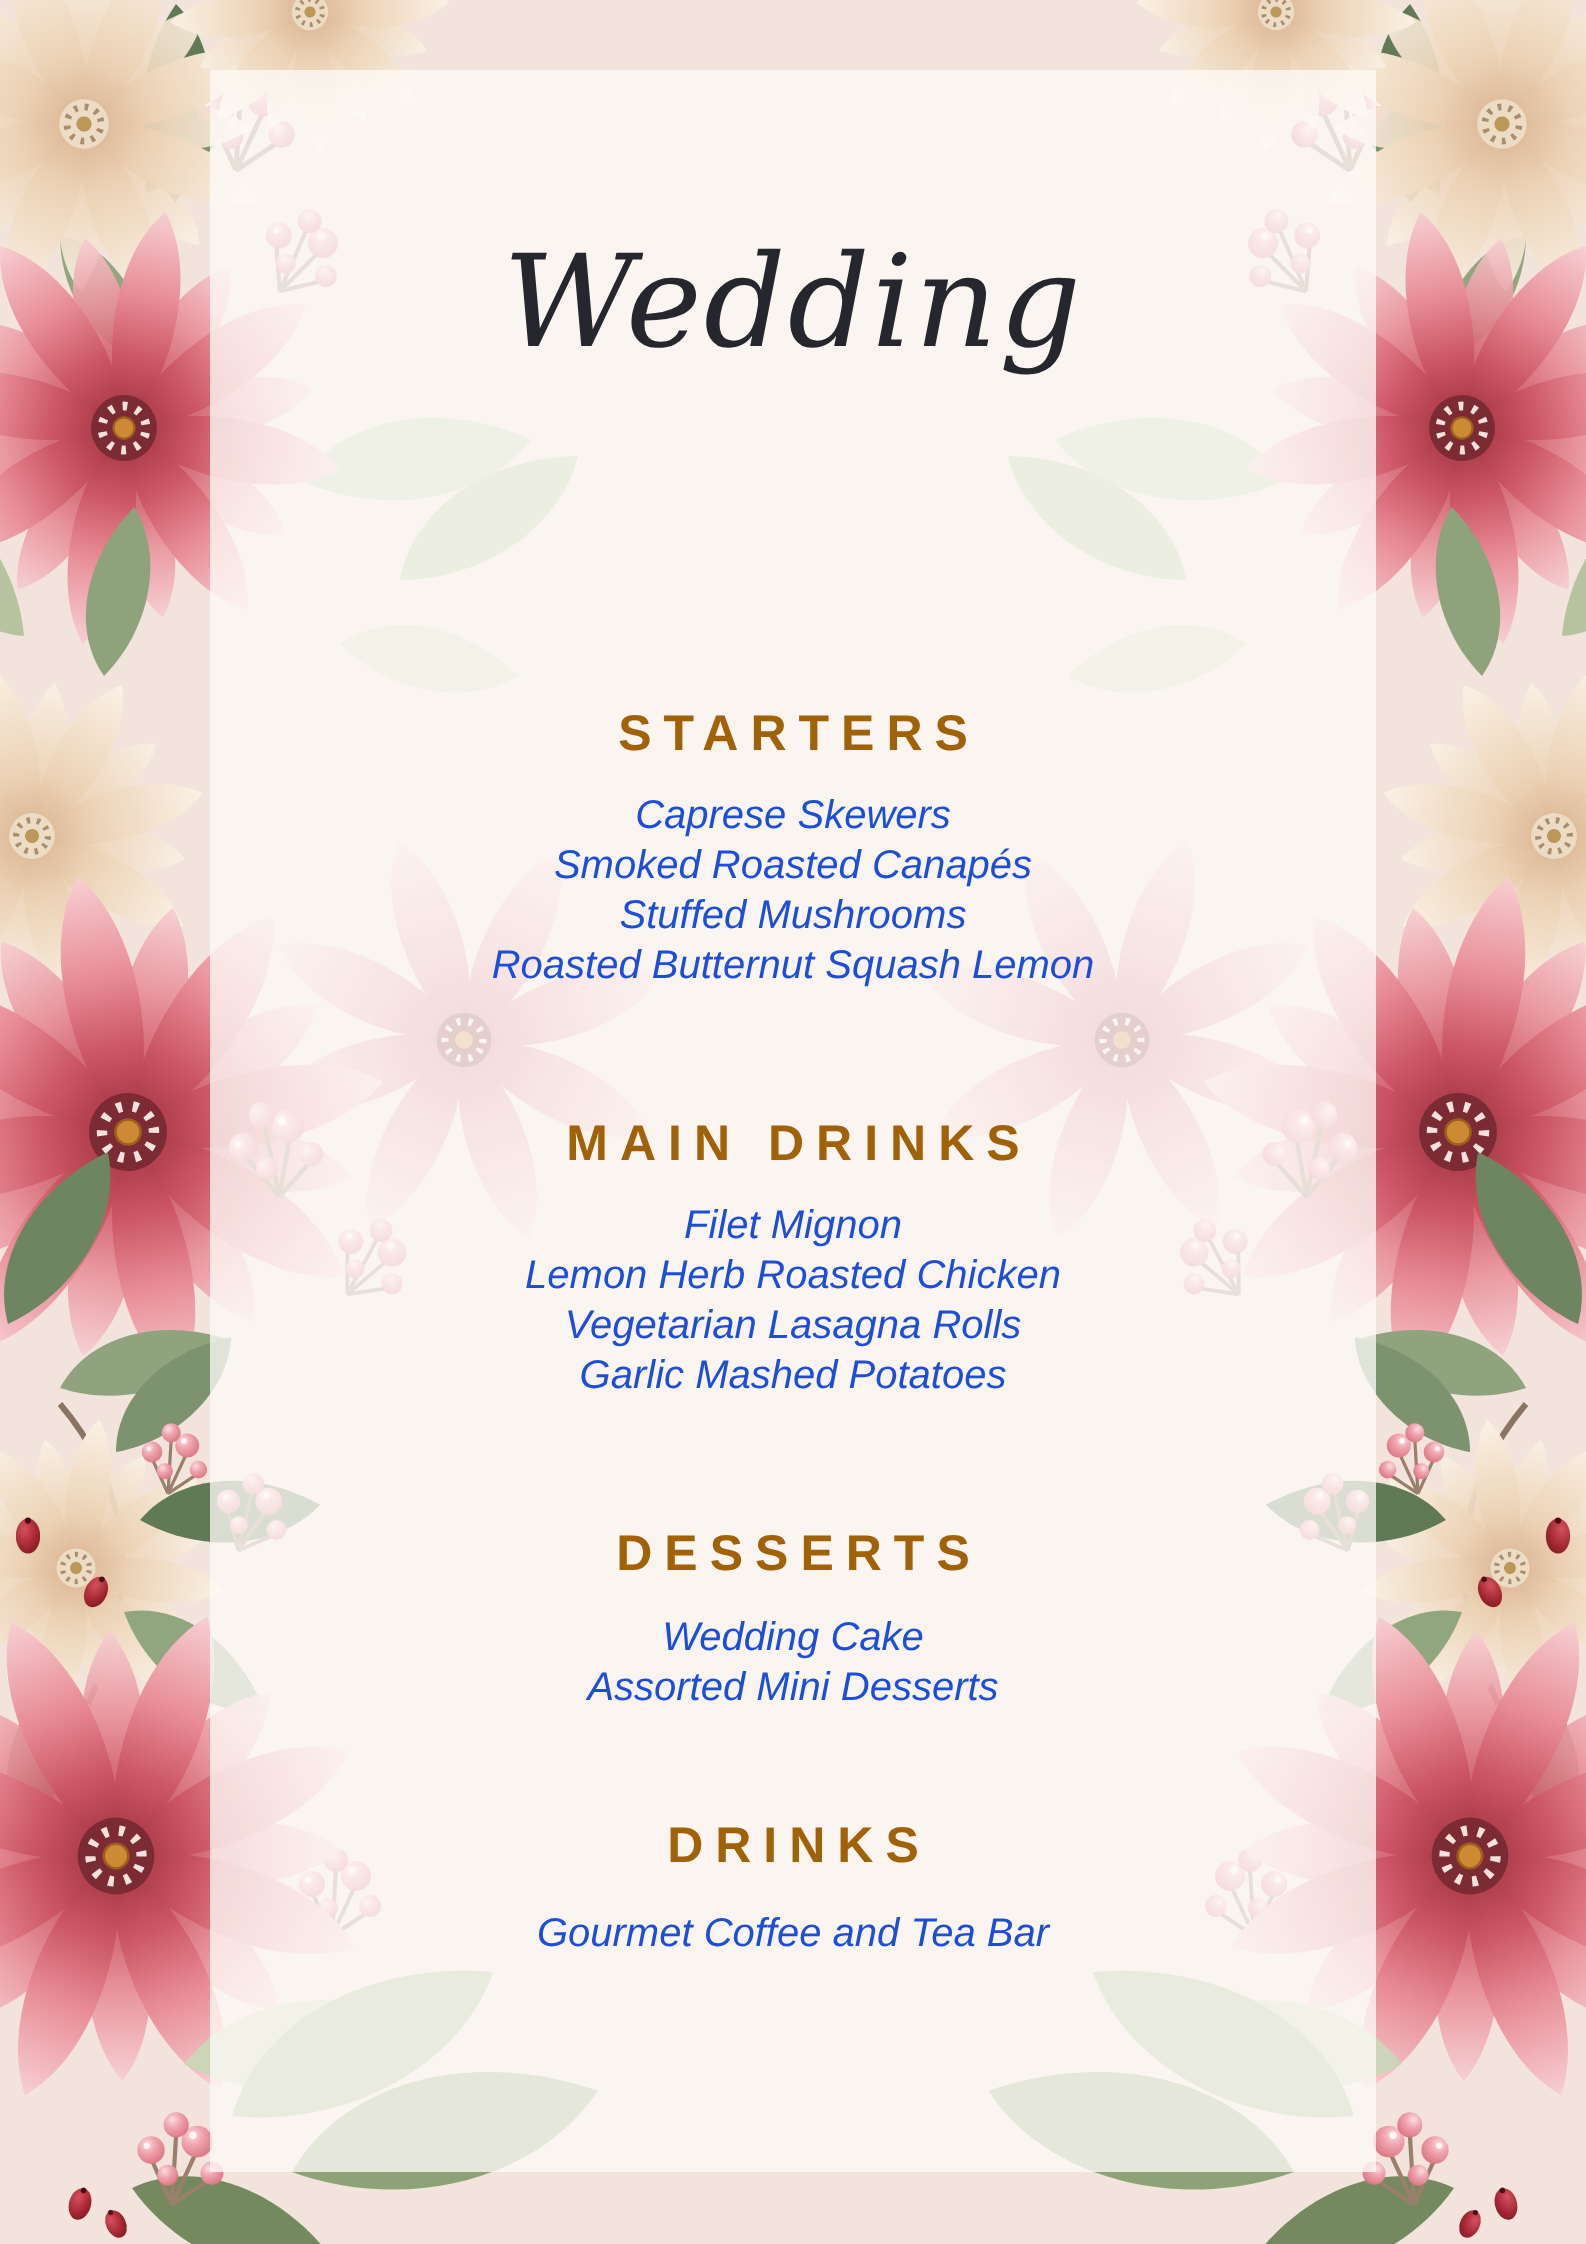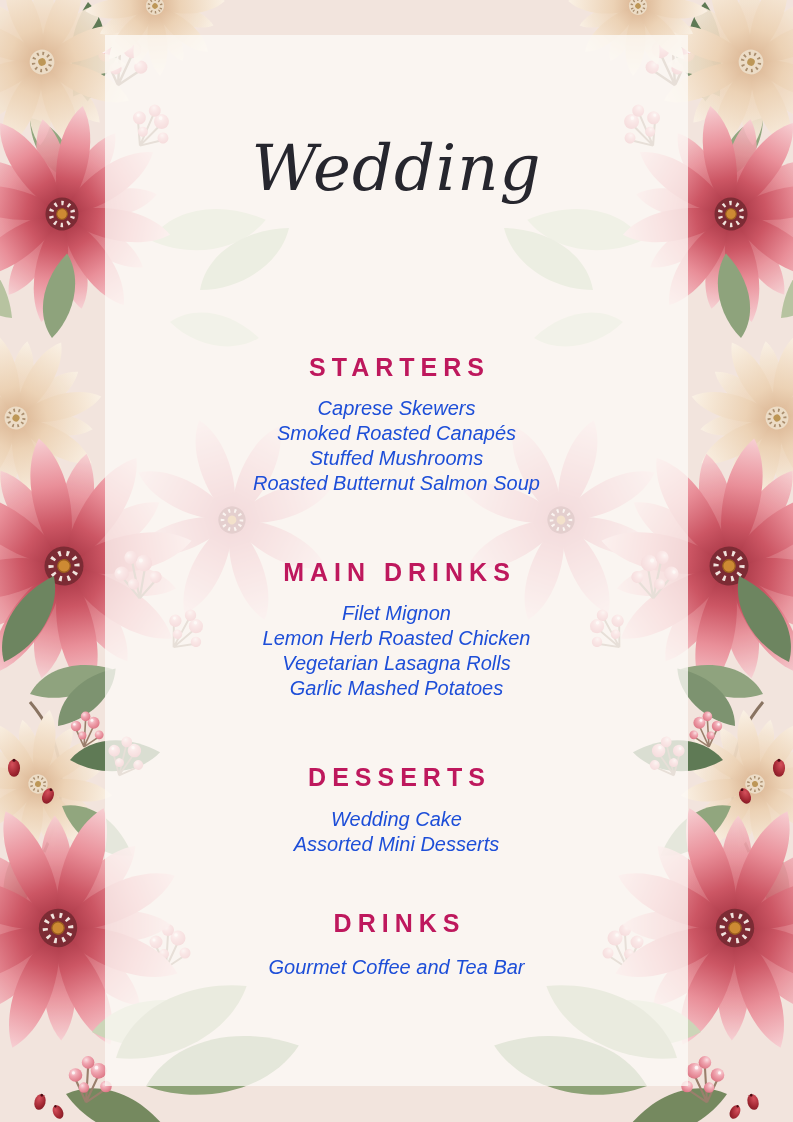--- a/index.html
+++ b/index.html
@@ -10,35 +10,35 @@
     overflow:hidden;
   }
   .card{position:relative;width:793px;height:1122px;overflow:hidden;}
   .floral-svg{position:absolute;left:0;top:0;width:793px;height:1122px;}
   .panel{
     position:absolute;left:105px;top:35px;width:583px;height:1051px;
     background:rgba(252,250,246,0.78);
   }
   .content{position:absolute;left:0;top:0;width:793px;height:1122px;}
   .title{
-    position:absolute;top:128px;left:105px;width:583px;
+    position:absolute;top:112px;left:105px;width:583px;
     text-align:center;
     font-family:"DejaVu Serif",serif;
     font-style:italic;
     font-size:64px;line-height:80px;
     color:#26262e;
     letter-spacing:1px;
   }
   .heading{
     position:absolute;left:105px;width:583px;
     text-align:center;
     font-family:"Liberation Sans",sans-serif;
     font-weight:700;font-size:25px;line-height:30px;
     letter-spacing:6px;text-indent:6px;
-    color:#be185d;
+    color:#a16207;
   }
   .items{
     position:absolute;left:105px;width:583px;
     text-align:center;
     font-family:"Liberation Sans",sans-serif;
     font-style:italic;font-size:20px;line-height:25px;
     color:#1d4ed8;
   }
 </style>
 </head>
@@ -212,21 +212,21 @@
 
     <div class="title">
       <div>Wedding</div>
     </div>
 
     <div class="heading" style="top:352px">STARTERS</div>
     <div class="items" style="top:396px">
       <div>Caprese Skewers</div>
       <div>Smoked Roasted Canapés</div>
       <div>Stuffed Mushrooms</div>
-      <div>Roasted Butternut Salmon Soup</div>
+      <div>Roasted Butternut Squash Lemon</div>
     </div>
 
     <div class="heading" style="top:557px">MAIN DRINKS</div>
     <div class="items" style="top:601px">
       <div>Filet Mignon</div>
       <div>Lemon Herb Roasted Chicken</div>
       <div>Vegetarian Lasagna Rolls</div>
       <div>Garlic Mashed Potatoes</div>
     </div>
 

